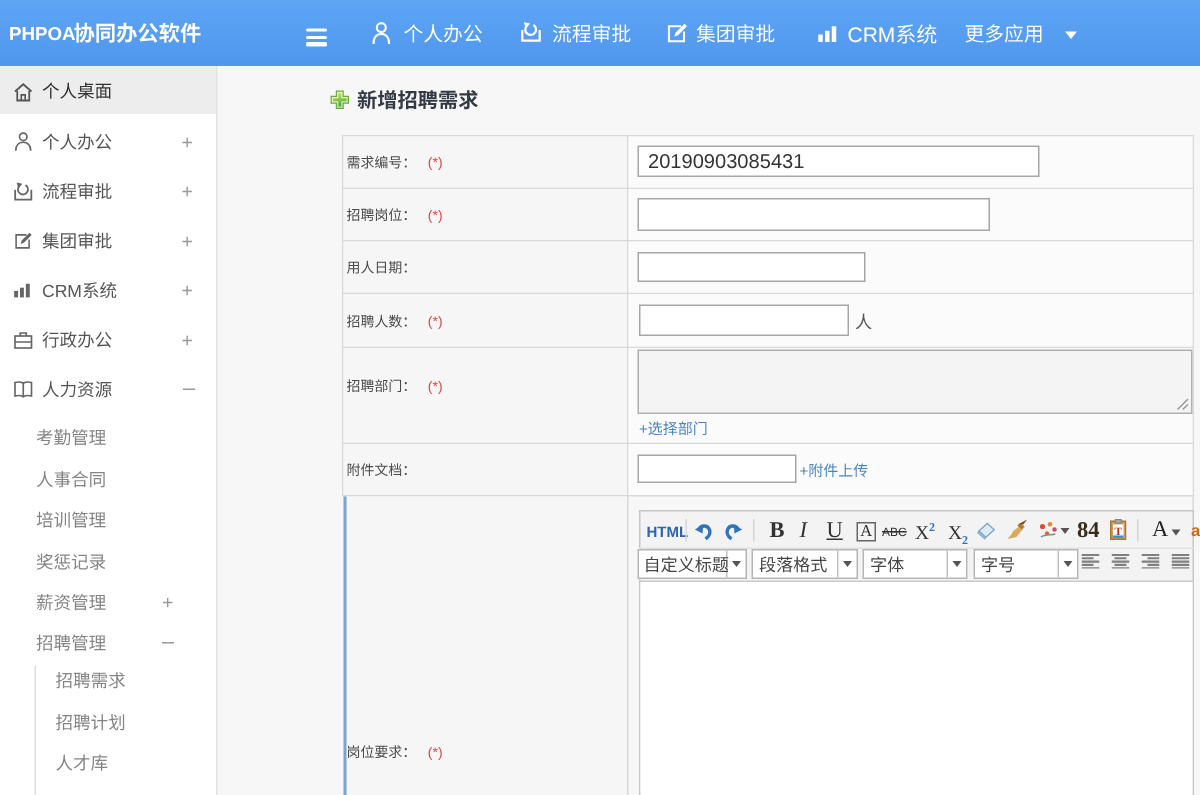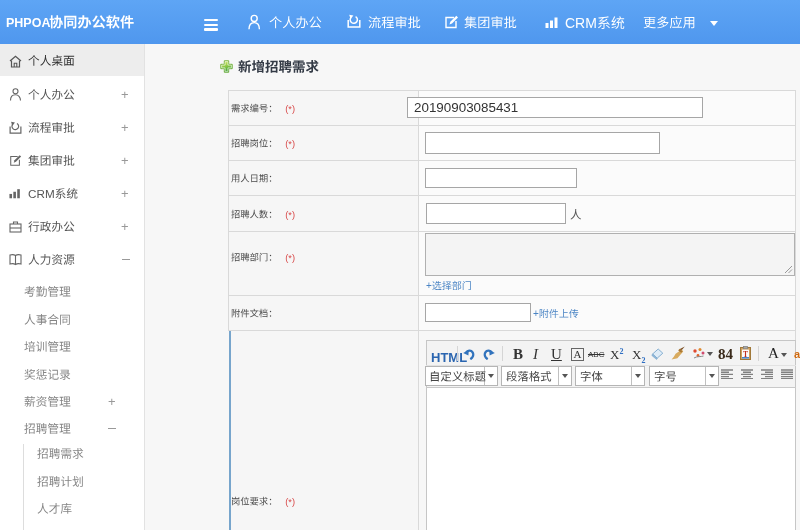--- a/index.html
+++ b/index.html
@@ -226,38 +226,38 @@
 <div class="lblcell" style="left:231px; width:187px; top:331px; height:199px;"></div>
 <div id="bluebrd"></div>
 
 <div class="incell" style="top:91px; height:34px; width:376px;"></div>
 <div class="incell" style="top:126px; height:34px; width:376px;"></div>
 <div class="incell" style="top:161px; height:34px; width:376px;"></div>
 <div class="incell" style="top:196px; height:35px; width:376px;"></div>
 <div class="incell" style="top:232px; height:63px; width:376px;"></div>
 <div class="incell" style="top:296px; height:34px; width:376px;"></div>
 
-<div class="inp" style="left:407px; top:97px; width:296px; height:21px; line-height:19px;">20190903085431</div>
+<div class="inp" style="left:425px; top:97px; width:268px; height:21px; line-height:19px;">20190903085431</div>
 <div class="inp" style="left:425px; top:132px; width:235px; height:22px;"></div>
 <div class="inp" style="left:425px; top:168px; width:152px; height:20px;"></div>
 <div class="inp" style="left:426px; top:203px; width:140px; height:21px;"></div>
 
 <div class="abs" style="left:425px; top:233px; width:370px; height:43px; background:#f4f4f4; border:1px solid #b0b0b0;">
   <svg style="position:absolute; right:1px; bottom:1px;" width="9" height="9" viewBox="0 0 9 9">
     <path d="M8 1 L1 8 M8 4.5 L4.5 8" stroke="#999" stroke-width="1" fill="none"></path>
   </svg>
 </div>
 
 <div class="inp" style="left:425px; top:303px; width:106px; height:19px;"></div>
 
 <div id="edbox"></div>
 <div id="edbar2"></div>
 <div id="edcontent"></div>
 
-<div class="tbi" style="left:431px; top:350px; font-size:13px; color:#2a65b0; font-weight:bold;">HTML</div>
+<div class="tbi" style="left:431px; top:350px; font-size:10px; color:#2a65b0; font-weight:bold;">HTML</div>
 <div class="tsep" style="left:457px;"></div>
 <svg class="abs" style="left:463px; top:348px;" width="12" height="12" viewBox="0 0 12 12">
   <path d="M3.0 4.8 C4.5 2.2 8.2 2.0 9.6 4.4 C11.0 6.8 9.9 9.6 7.3 11.2" fill="none" stroke="#3173bd" stroke-width="2.3"></path>
   <path d="M0.2 5.0 L5.8 1.8 L5.4 7.6 Z" fill="#3173bd"></path>
 </svg>
 <svg class="abs" style="left:483px; top:348px;" width="12" height="12" viewBox="0 0 12 12">
   <g transform="translate(12,0) scale(-1,1)">
   <path d="M3.0 4.8 C4.5 2.2 8.2 2.0 9.6 4.4 C11.0 6.8 9.9 9.6 7.3 11.2" fill="none" stroke="#3173bd" stroke-width="2.3"></path>
   <path d="M0.2 5.0 L5.8 1.8 L5.4 7.6 Z" fill="#3173bd"></path>
   </g>

